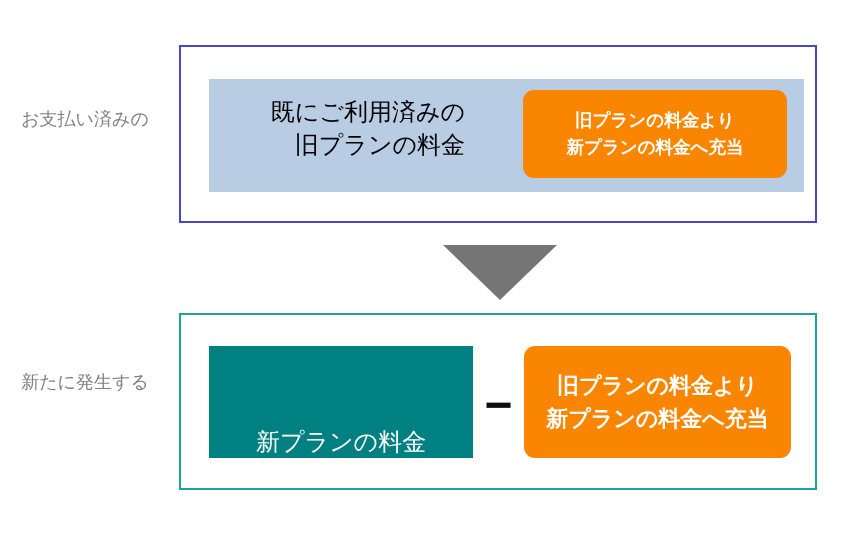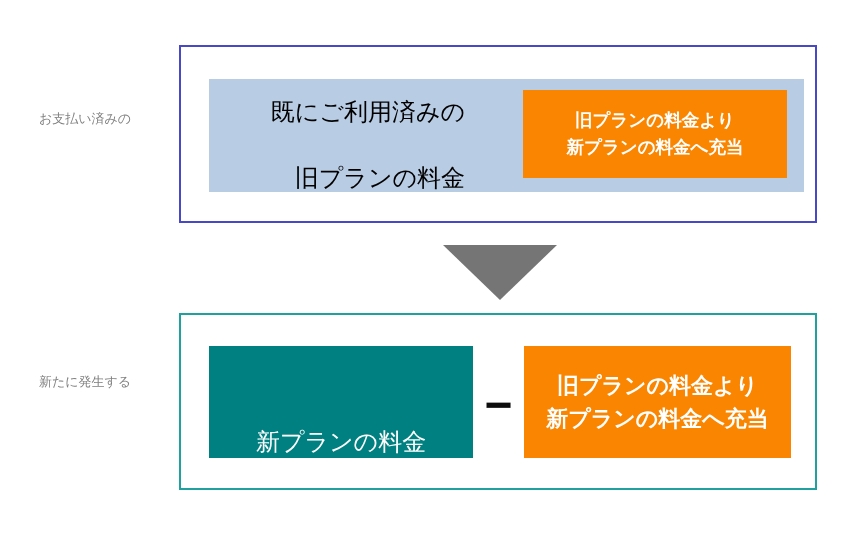--- a/index.html
+++ b/index.html
@@ -1,40 +1,40 @@
 <!DOCTYPE html>
 <html style="--blue_border: #4747C8; --light_blue: #B8CCE4; --orange: #F98500; --teal_fill: #008080; --teal_border: #20A09E; --arrow_gray: #757575; --label_gray: #808080;"><head>
 <meta charset="utf-8">
 <style>
   html,body{margin:0;padding:0;background:#ffffff;}
   body{font-family:"Liberation Sans","DejaVu Sans",sans-serif;}
   #canvas{position:relative;width:847px;height:533px;background:#ffffff;overflow:hidden;}
 
   .side-label{
     position:absolute;left:0;width:170px;
-    color:var(--label_gray);font-size:13px;line-height:30px;text-align:center;
+    color:var(--label_gray);font-size:18px;line-height:30px;text-align:center;
   }
   .side-label .line{display:block;}
 
   .outer-box{position:absolute;box-sizing:border-box;background:#ffffff;}
   .outer-box.top{left:179px;top:45px;width:638px;height:178px;border:2px solid var(--blue_border);}
   .outer-box.bottom{left:179px;top:313px;width:638px;height:177px;border:2px solid var(--teal_border);}
 
   .lightblue-panel{
     position:absolute;left:209px;top:79px;width:595px;height:113px;
     background:var(--light_blue);
   }
   .usedfee-text{
     position:absolute;left:225px;top:95px;width:240px;
     color:#000000;font-size:24px;line-height:33px;text-align:right;
   }
   .orange-box{
     position:absolute;background:var(--orange);
     display:flex;flex-direction:column;justify-content:center;
-    color:#ffffff;font-weight:bold;text-align:center;
+    color:#ffffff;font-weight:bold;text-align:center;border-radius:11px;
   }
   .orange-box.top{left:523px;top:90px;width:264px;height:88px;font-size:17.5px;line-height:27px;}
   .orange-box.bottom{left:524px;top:346px;width:267px;height:112px;font-size:22px;line-height:33px;}
 
   .down-arrow{
     position:absolute;left:443px;top:245px;width:0;height:0;
     border-left:57px solid transparent;border-right:57px solid transparent;
     border-top:55px solid var(--arrow_gray);
   }
 
@@ -58,21 +58,21 @@
 
   <div class="side-label" style="top:104px;">
     <span class="line">お支払い済みの</span>
   </div>
 
   <div class="outer-box top"></div>
 
   <div class="lightblue-panel"></div>
   <div class="usedfee-text">
     <span class="line" style="display:block;">既にご利用済みの</span>
-    <span class="line" style="display:block;margin-top:33px;">旧プランの料金</span>
+    <span class="line" style="display:block;">旧プランの料金</span>
   </div>
 
   <div class="orange-box top">
     <span>旧プランの料金より</span>
     <span>新プランの料金へ充当</span>
   </div>
 
   <div class="down-arrow"></div>
 
   <div class="side-label" style="top:367px;">

